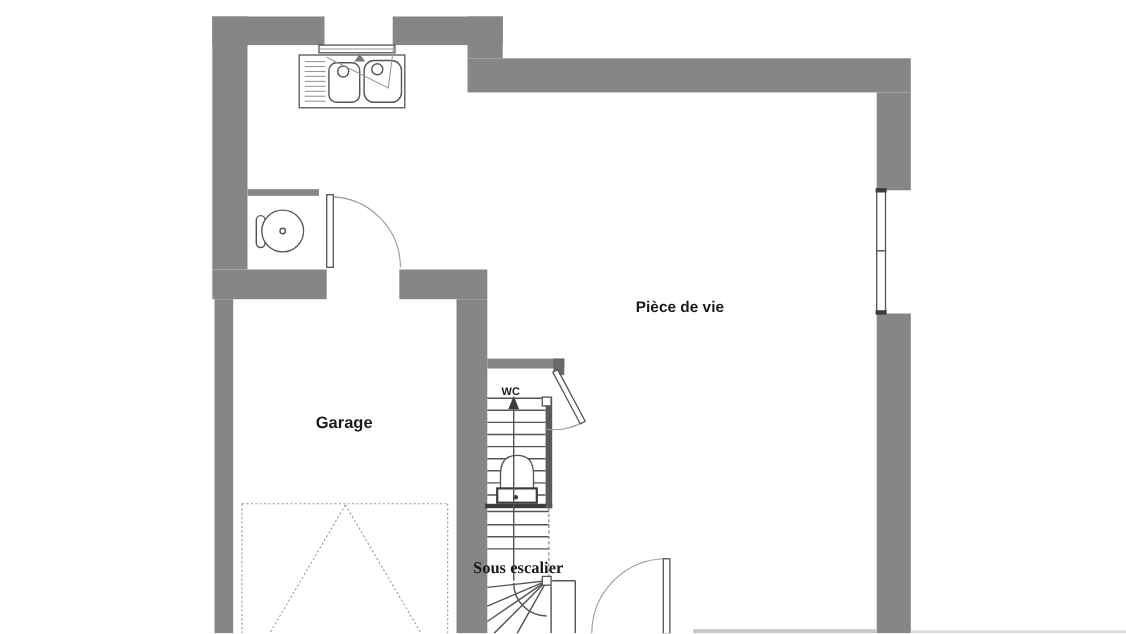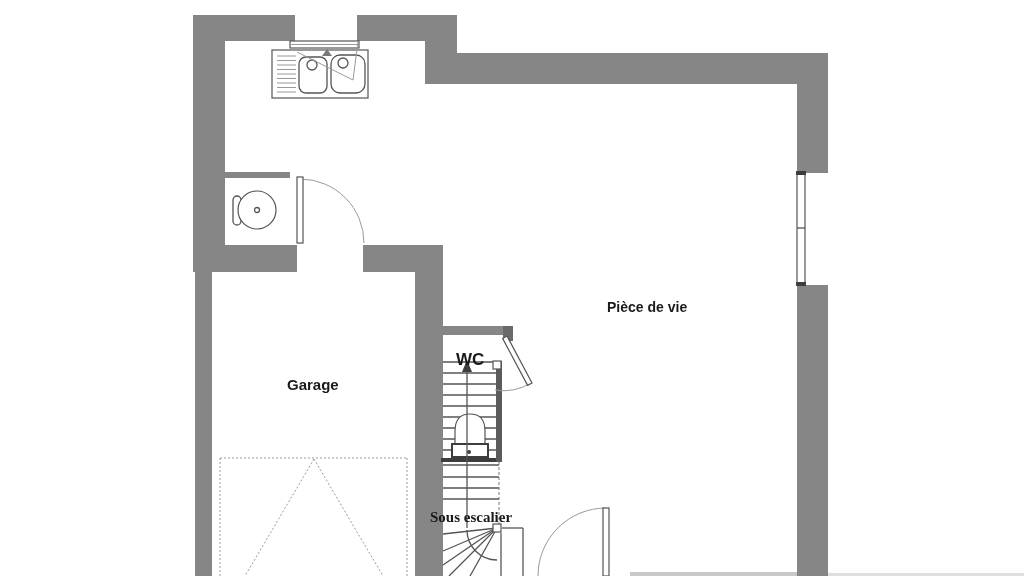--- a/index.html
+++ b/index.html
@@ -1,22 +1,22 @@
 <!DOCTYPE html>
 <html style="--wall: #868686; --wall_dark: #6a6a6a; --line: #555555; --line_dark: #3d3d3d; --line_light: #999999; --text: #1a1a1a; --background: #ffffff;"><head>
 <meta charset="utf-8">
 <style>
   html,body{margin:0;padding:0;background:#fff;}
   .plan{position:relative;width:1024px;height:576px;background:var(--background,#fff);
         font-family:"Liberation Sans",sans-serif;overflow:hidden;}
   .plan svg{position:absolute;left:0;top:0;}
   .lbl{position:absolute;font-weight:bold;color:var(--text,#1a1a1a);white-space:nowrap;line-height:1.1;}
   .lbl-garage{left:287px;top:377px;font-size:15px;}
-  .lbl-living{left:578px;top:300px;font-size:14px;margin-left:29px;}
-  .lbl-wc{left:456px;top:351px;font-size:17px;}
+  .lbl-living{left:578px;top:272px;font-size:14px;}
+  .lbl-wc{left:456px;top:351px;font-size:10px;}
   .lbl-sous{left:430px;top:509px;font-size:15px;font-family:Liberation Serif, serif;}
   .wall{fill:var(--wall,#868686);}
   .walldk{fill:var(--wall_dark,#6a6a6a);}
   .ln{stroke:var(--line,#555);stroke-width:1.3;fill:none;}
   .lnw{stroke:var(--line,#555);stroke-width:1.2;fill:#fff;}
   .lnthick{stroke:var(--line_dark,#3d3d3d);stroke-width:2;fill:#fff;}
   .thin{stroke:var(--line_light,#999);stroke-width:1;fill:none;}
   .dash{stroke:#9a9a9a;stroke-width:1;fill:none;stroke-dasharray:2 2;}
   .dashln{stroke:#777;stroke-width:1;fill:none;stroke-dasharray:3 2;}
   .darkfill{fill:var(--line_dark,#3d3d3d);}

